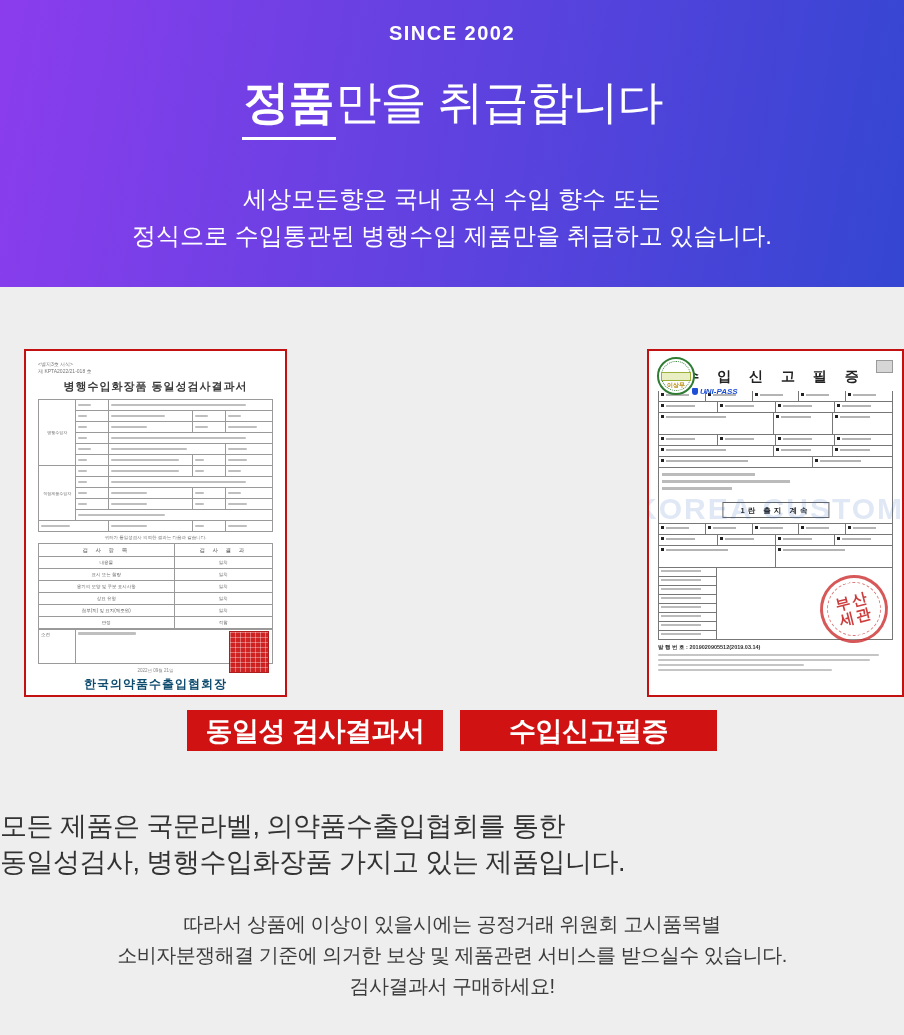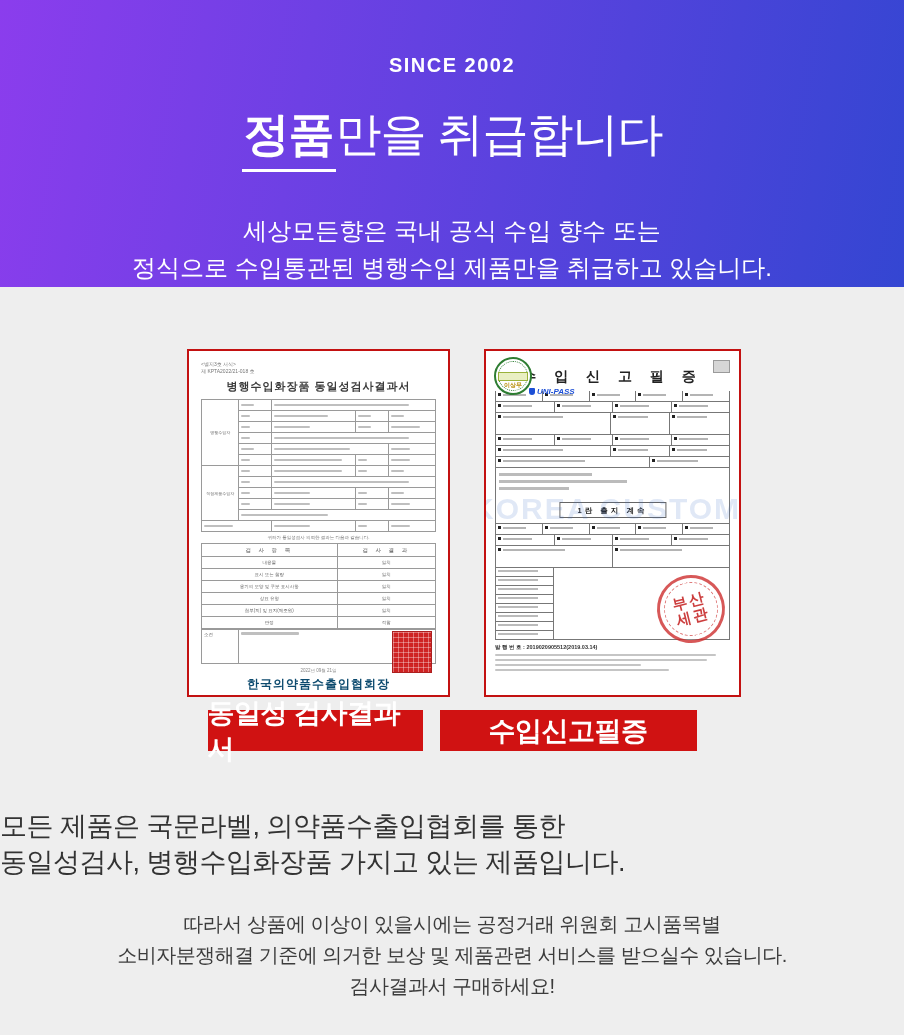--- a/index.html
+++ b/index.html
@@ -7,26 +7,26 @@
   body {
     font-family:"Liberation Sans","DejaVu Sans",sans-serif;
     background:var(--page_bg,#eeeeee);
     overflow:hidden;
   }
   
   .hero {
     height:287px; text-align:center; color:#fff;
     background:linear-gradient(100deg,var(--gradient_start,#8b3ded) 0%,var(--gradient_end,#3446d2) 100%);
   }
-  .since { padding-top:54px; font-size:20px; font-weight:700; letter-spacing:1.5px; }
+  .since { padding-top:22px; font-size:20px; font-weight:700; letter-spacing:1.5px; }
   .hero-title { margin-top:27px; font-size:46px; font-weight:400; letter-spacing:-1px; }
   .hero-title .hl { font-weight:700; border-bottom:3px solid #fff; padding:0 2px 9px; }
   .hero-sub { margin-top:46px; font-size:24px; line-height:37px; font-weight:400; }
   
-  .docs { display:flex; justify-content:center; gap:34px; margin-top:62px;padding-left:24px; }
+  .docs { display:flex; justify-content:space-between; gap:34px; margin-top:62px;padding-left:24px; }
   .card {
     width:263px; height:348px; background:#fff;
     border:2px solid var(--doc_border_red,#c31111);
     position:relative; overflow:hidden; color:#555;
   }
   .card.rt { width:257px; }
   .card-inner { padding:10px 12px; }
   
   .l-note { font-size:5px; color:#777; line-height:7px; }
   .l-title { text-align:center; font-size:11px; font-weight:700; color:#3a3a3a; letter-spacing:1px; margin:4px 0 5px; }
@@ -97,21 +97,21 @@
   .c-stamp span { font-size:15px; font-weight:700; color:rgba(195,28,28,.85); line-height:16px; letter-spacing:2px; }
   .issue-line { margin-top:4px; font-size:5.5px; font-weight:700; color:#333; }
   .fineprint div { height:2.5px; background:#8b8b8b; opacity:.5; border-radius:1px; margin-top:2.5px; }
   
   .badges { display:flex; justify-content:center; gap:17px; margin-top:13px; }
   .badge {
     height:41px; background:var(--badge_red,#d01212); color:#fff;
     font-size:27px; font-weight:700; letter-spacing:-0.5px;
     display:flex; align-items:center; justify-content:center;
   }
-  .badge.lf { width:215px; } .badge.rt { width:257px; }
+  .badge.lf { width:256px; } .badge.rt { width:257px; }
   
   .f-main { margin-top:57px; text-align:left; font-size:27px; color:#333; line-height:36px; font-weight:500; letter-spacing:-0.5px; }
   .f-sub { margin-top:29px; text-align:center; font-size:20px; color:#3c3c3c; line-height:31px; letter-spacing:-0.5px; }
 </style>
 </head>
 <body>
 
 <section class="hero">
   <div class="since">SINCE 2002</div>
   <div class="hero-title">

